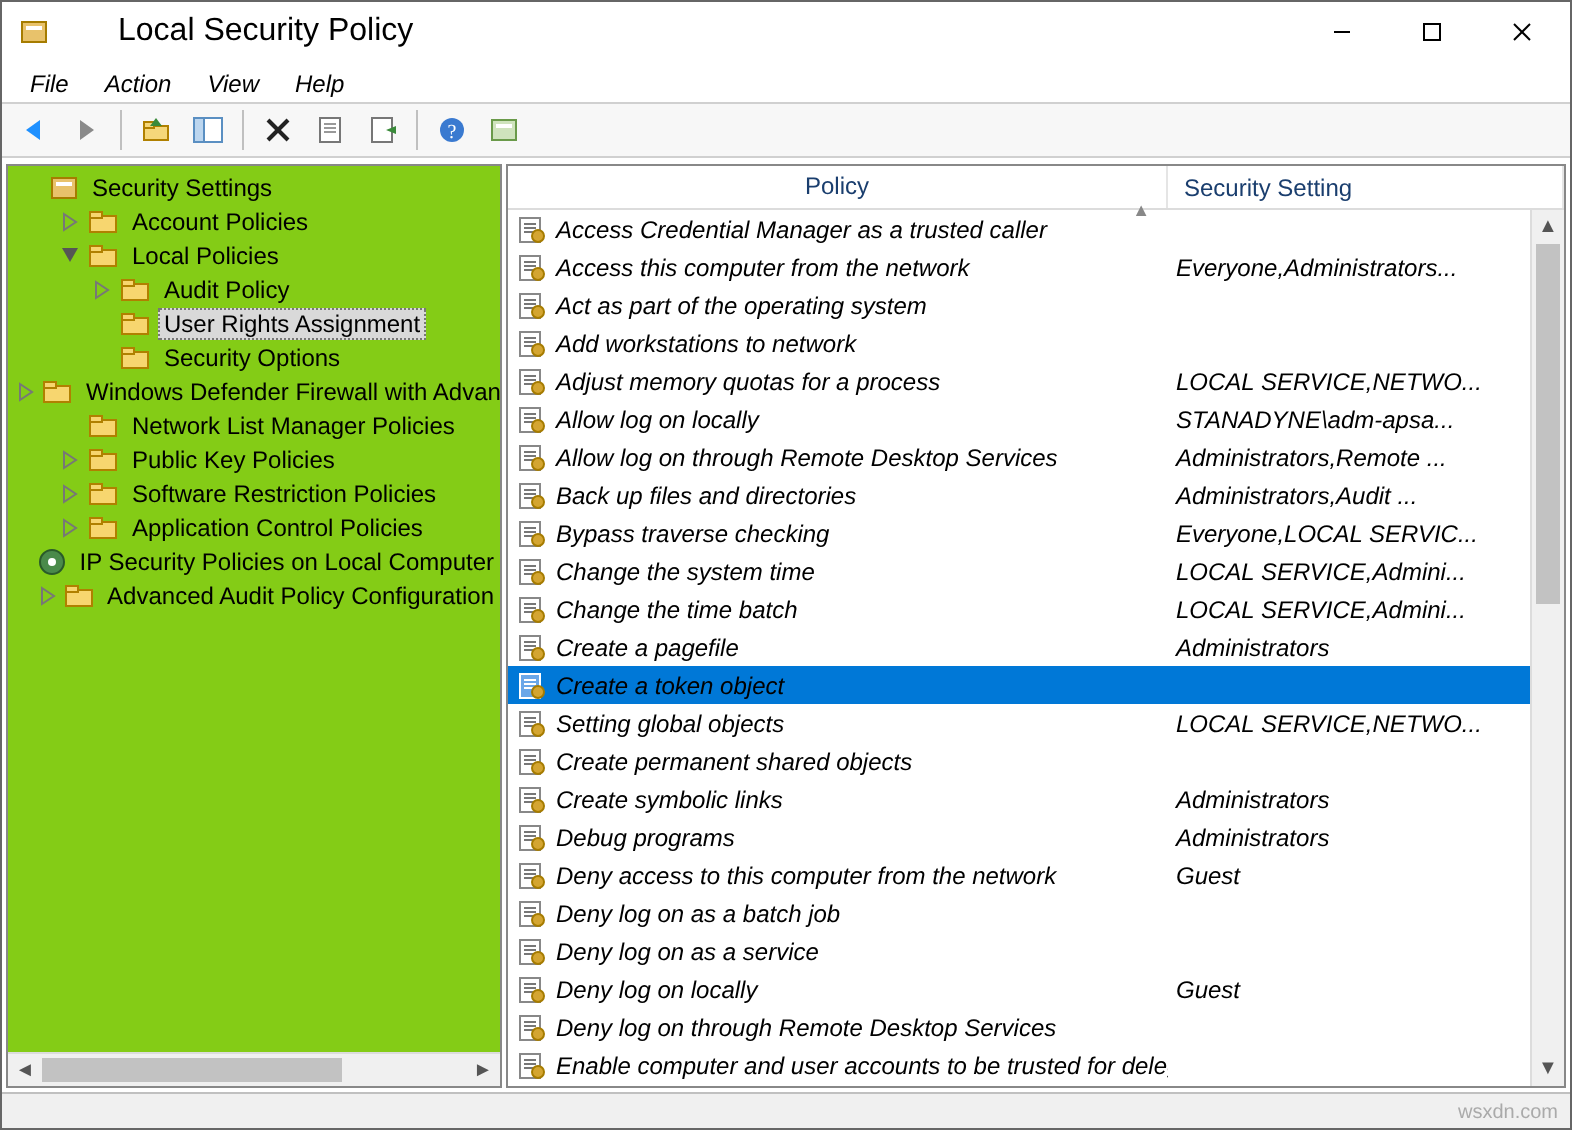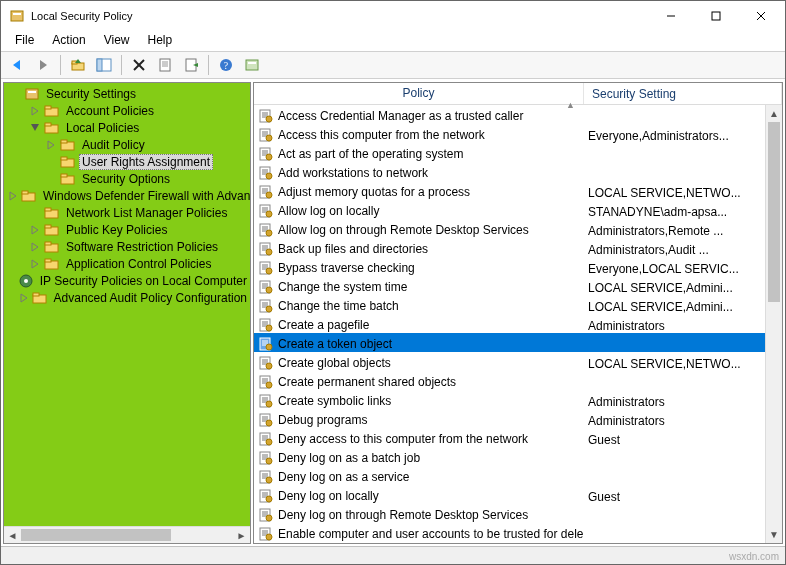--- a/index.html
+++ b/index.html
@@ -21,34 +21,35 @@
     display: flex;
     align-items: center;
     padding: 0 2px 0 8px;
     background: #fff;
   }
   .titlebar .app-icon {
     width: 16px; height: 16px;
     margin-right: 6px;
     display: inline-flex; align-items: center; justify-content: center;
   }
-  .titlebar .title { flex: 1; font-size: 11px; }
+  .titlebar .title { flex: 1; font-size: 16px; margin-left: 28px; }
   .winbtn {
     width: 45px; height: 28px;
     display: flex; align-items: center; justify-content: center;
     font-size: 13px; color: #333;
   }
   
   .menubar {
     height: 20px;
     display: flex;
-    align-items: flex-start;
+    align-items: flex-end;
     padding: 0 6px;
     font-size: 12px;
     gap: 2px;
+    font-style: italic;
   }
   .menubar .menu-item {
     padding: 2px 8px;
   }
   
   .toolbar {
     height: 28px;
     display: flex;
     align-items: center;
     padding: 0 4px;
@@ -114,23 +115,24 @@
     align-items: center;
     color: #1a3e6e;
   }
   .col-policy { width: 330px; flex-direction: column; }
   .col-setting { flex: 1; }
   .sort-ind { margin-left: auto; padding-left: 20px; color: #888; font-size: 9px; }
   
   .list-body { flex: 1; overflow: hidden; }
   .list-row {
     display: flex;
-    align-items: flex-end;
+    align-items: center;
     height: 19px;
     font-size: 12px;
+    font-style: italic;
   }
   .list-row .pcell {
     width: 330px;
     display: flex;
     align-items: center;
     padding-left: 4px;
     overflow: hidden;
     white-space: nowrap;
   }
   .list-row .scell {
@@ -671,21 +673,21 @@
           <div class="pcell">
             <span class="pol-icon">
               <svg width="16" height="16">
                 <rect x="2" y="2" width="10" height="12" fill="#fff" stroke="#888"></rect>
                 <line x1="4" y1="5" x2="10" y2="5" stroke="#777"></line>
                 <line x1="4" y1="7" x2="10" y2="7" stroke="#777"></line>
                 <line x1="4" y1="9" x2="10" y2="9" stroke="#777"></line>
                 <circle cx="11" cy="11" r="3" fill="#d4a531" stroke="#a67c00"></circle>
               </svg>
             </span>
-            <span>Create global objects</span>
+            <span>Setting global objects</span>
           </div>
           <div class="scell">LOCAL SERVICE,NETWO...</div>
         </div>
         <div class="list-row">
           <div class="pcell">
             <span class="pol-icon">
               <svg width="16" height="16">
                 <rect x="2" y="2" width="10" height="12" fill="#fff" stroke="#888"></rect>
                 <line x1="4" y1="5" x2="10" y2="5" stroke="#777"></line>
                 <line x1="4" y1="7" x2="10" y2="7" stroke="#777"></line>

